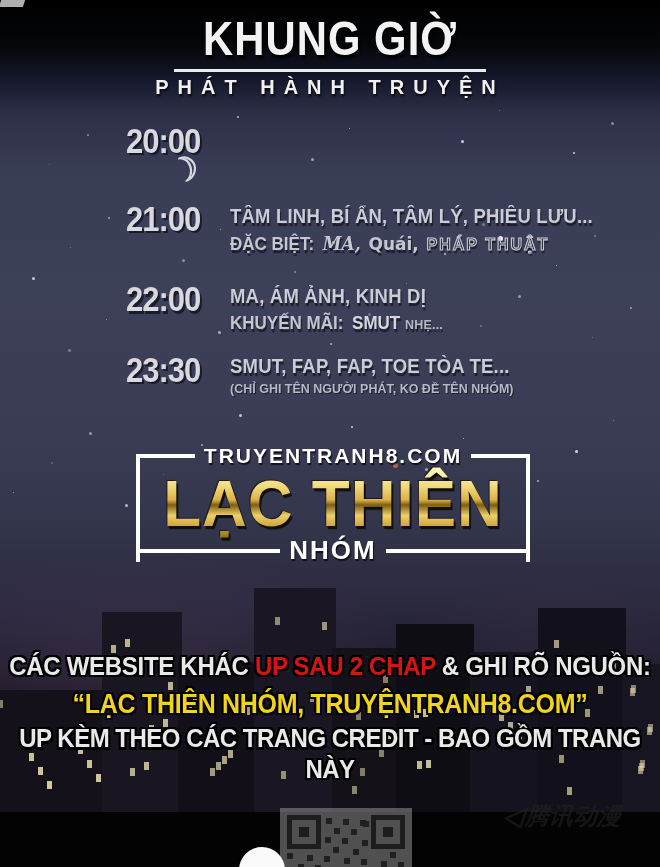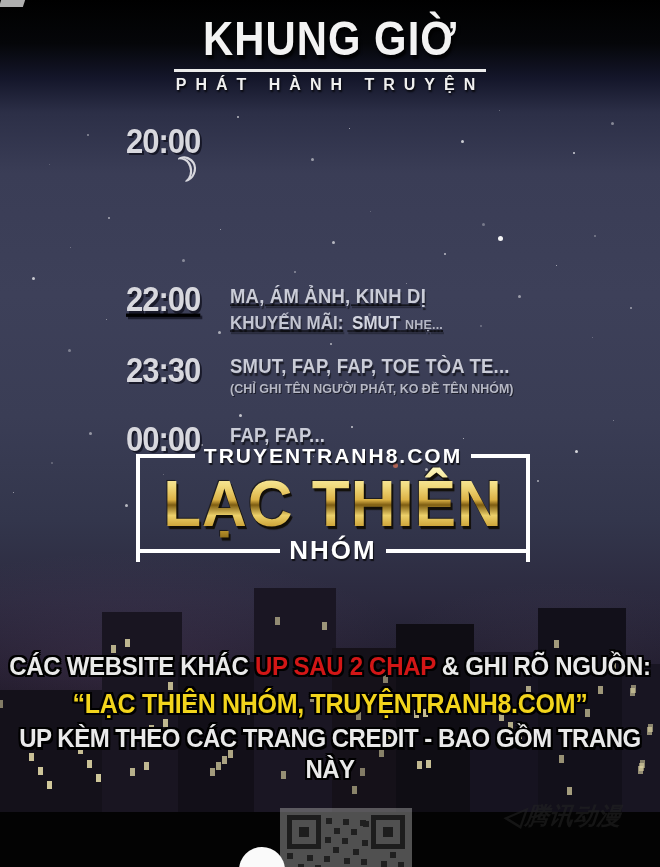--- a/index.html
+++ b/index.html
@@ -5,21 +5,21 @@
   html,body{margin:0;padding:0;background:#111;}
   #page{position:relative;width:660px;height:867px;overflow:hidden;
     font-family:"Liberation Sans",sans-serif;
     background:linear-gradient(180deg,#000 0%,#050609 5%,#14162a 9%,#2c2f47 13%,#3a3d56 20%,#3d4059 34%,#3a3d55 48%,#33364c 60%,#2c2a3f 69%,#201c2d 77%,#120f18 85%,#060508 91%,#000 96%);}
   .abs{position:absolute;}
   
   #header{left:0;top:16px;width:100%;text-align:center;z-index:6;}
   #title{font-size:41px;font-weight:bold;color:#f3f3f3;letter-spacing:1px;
     transform:scale(1.02,1.18);text-shadow:2px 3px 2px rgba(0,0,0,.8);}
   #title-rule{width:312px;height:3px;background:#ececec;margin:6px auto 4px;}
-  #subtitle{font-size:16px;font-weight:bold;color:#f0f0f0;letter-spacing:9px;
+  #subtitle{font-size:20px;font-weight:bold;color:#f0f0f0;letter-spacing:9px;
     text-shadow:1px 2px 2px rgba(0,0,0,.8);}
   
   .star{position:absolute;border-radius:50%;background:#fff;z-index:2;}
   
   .sched-row{position:absolute;left:126px;display:flex;gap:16px;z-index:6;}
   .time{width:88px;position:relative;font-size:31px;font-weight:bold;color:#d8d8de;
     transform:scaleY(1.12);letter-spacing:-1px;text-shadow:2px 2px 0 rgba(8,8,18,.65);}
   .moon{position:absolute;left:46px;top:24px;font-size:30px;color:#d8d8de;
     transform:rotate(160deg);text-shadow:none;}
   .desc{padding-top:3px;}
@@ -228,22 +228,36 @@
     <div id="subtitle">PHÁT HÀNH TRUYỆN</div>
   </div>
 
   <div class="sched-row" style="top:124px;">
     <div class="time">
       <span>20:00</span>
       <span class="moon">☾</span>
     </div>
   </div>
 
-
-  <div class="sched-row" style="top:283px;text-decoration:underline;">
+  <div class="sched-row" style="top:203px;">
+    <div class="time">
+      <span>21:00</span>
+    </div>
+    <div class="desc">
+      <div class="main-line">TÂM LINH, BÍ ẨN, TÂM LÝ, PHIÊU LƯU...</div>
+      <div class="sub-line">
+        <span class="sub-label">ĐẶC BIỆT:</span>
+        <span class="sub-script">MA,</span>
+        <span class="sub-rounded">Quái,</span>
+        <span class="sub-outline">PHÁP THUẬT</span>
+      </div>
+    </div>
+  </div>
+
+  <div class="sched-row" style="top:283px;">
     <div class="time">
       <span>22:00</span>
     </div>
     <div class="desc">
       <div class="main-line">MA, ÁM ẢNH, KINH DỊ</div>
       <div class="sub-line">
         <span class="sub-label">KHUYẾN MÃI:</span>
         <span class="sub-bold">SMUT</span>
         <span class="sub-small">NHẸ...</span>
       </div>
@@ -253,28 +267,20 @@
   <div class="sched-row" style="top:353px;">
     <div class="time">
       <span>23:30</span>
     </div>
     <div class="desc">
       <div class="main-line">SMUT, FAP, FAP, TOE TÒA TE...</div>
       <div class="sub-small-line">(CHỈ GHI TÊN NGƯỜI PHÁT, KO ĐỀ TÊN NHÓM)</div>
     </div>
   </div>
 
-  <div class="sched-row" style="top:422px;">
-    <div class="time">
-      <span>00:00</span>
-    </div>
-    <div class="desc">
-      <div class="main-line">FAP, FAP...</div>
-    </div>
-  </div>
 
   <div id="logo" class="abs">
     <div class="vbar" id="vbar-l"></div>
     <div class="vbar" id="vbar-r"></div>
     <div class="frame-row">
       <div class="hline"></div>
       <div id="site-name">TRUYENTRANH8.COM</div>
       <div class="hline"></div>
     </div>
     <div id="group-name">LẠC THIÊN</div>

